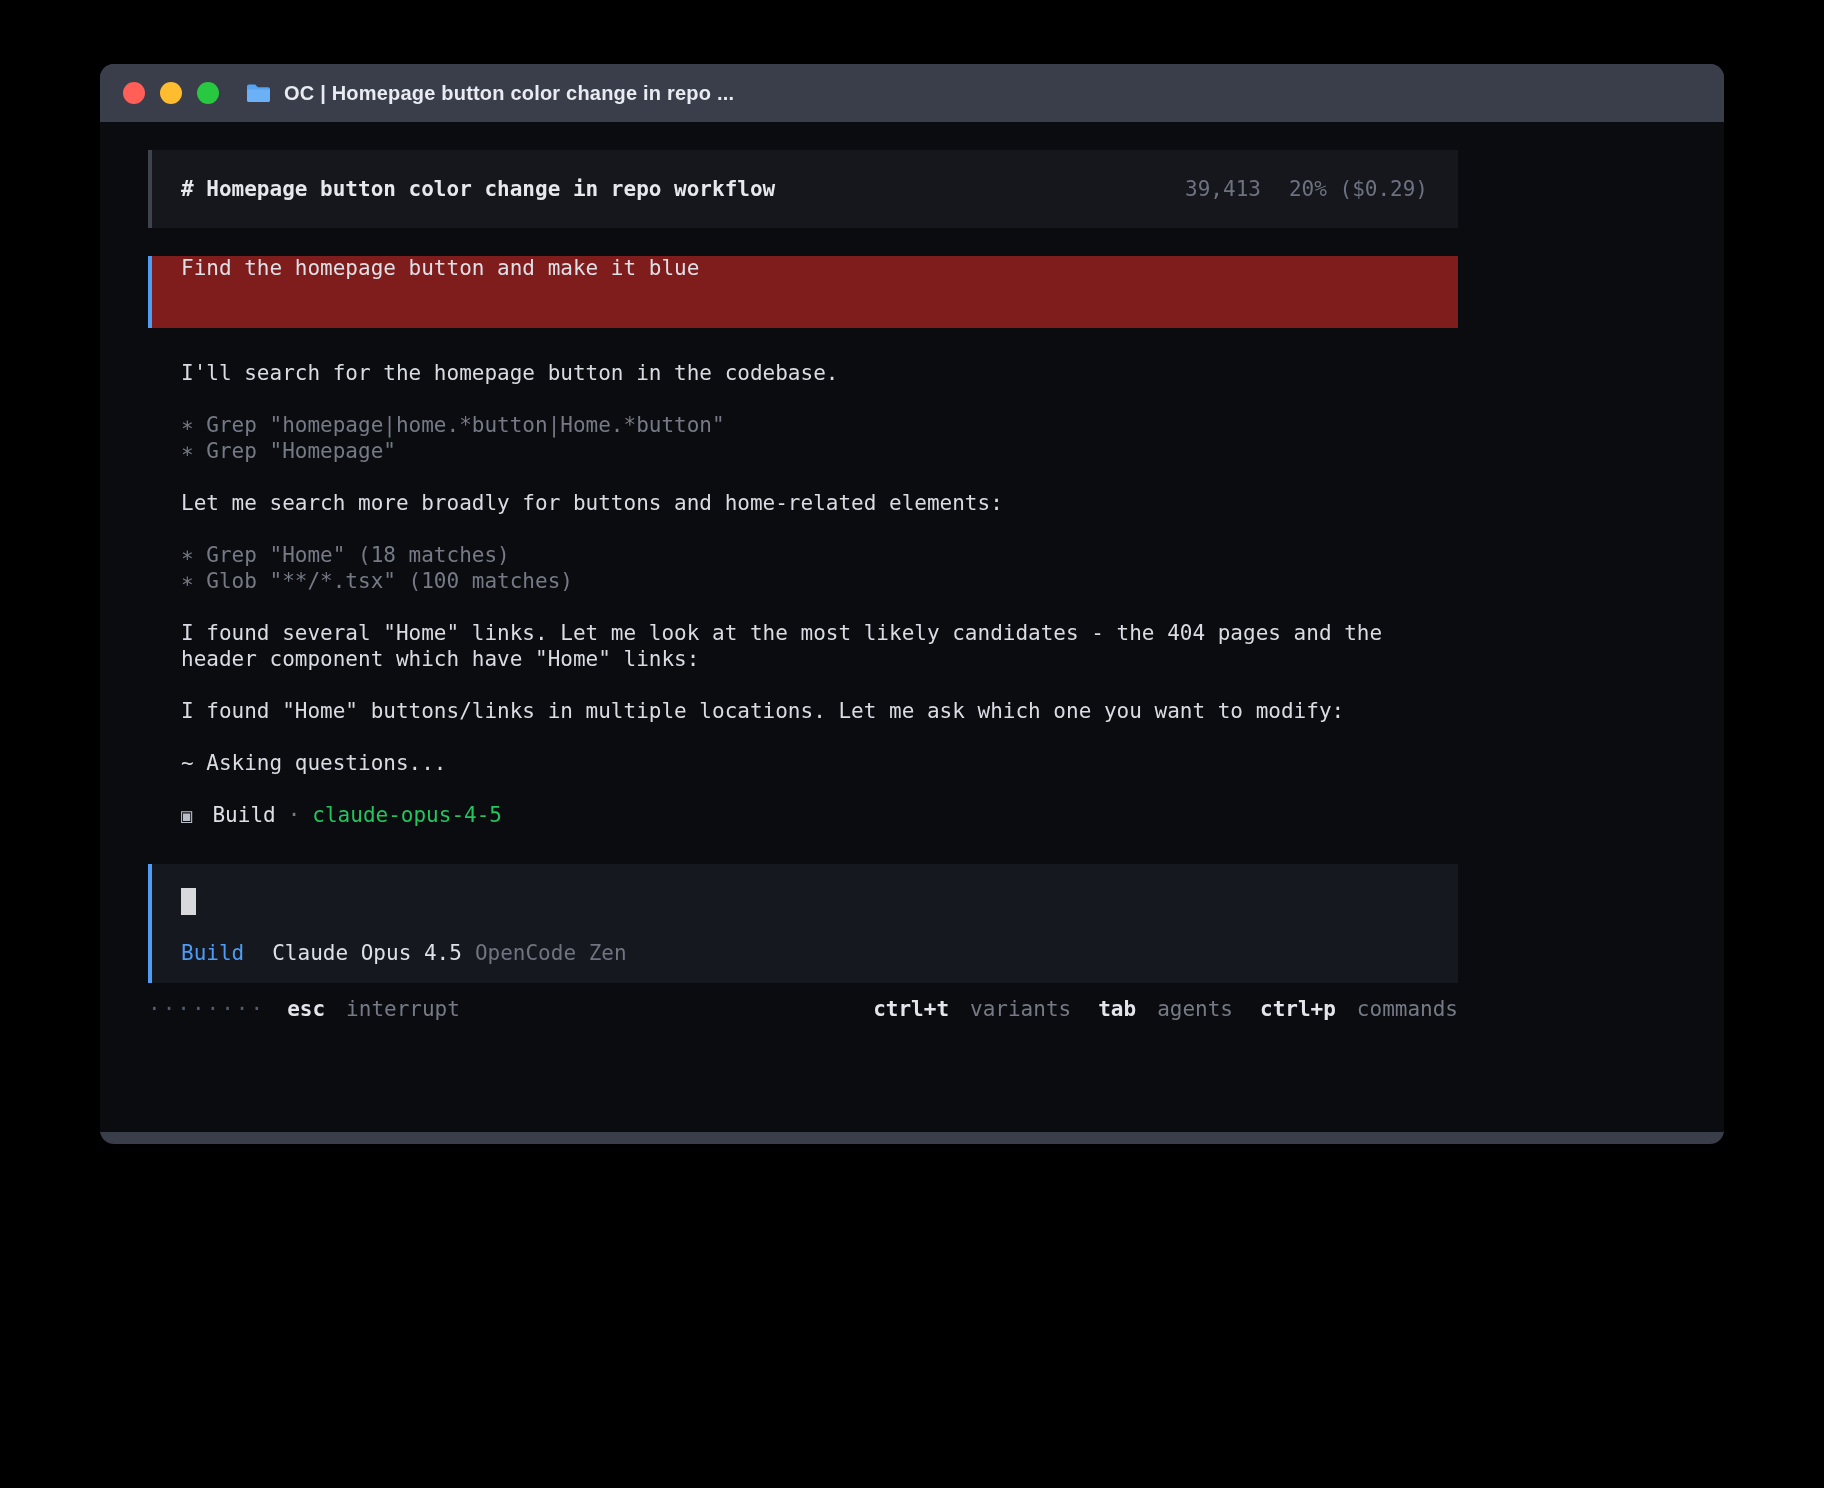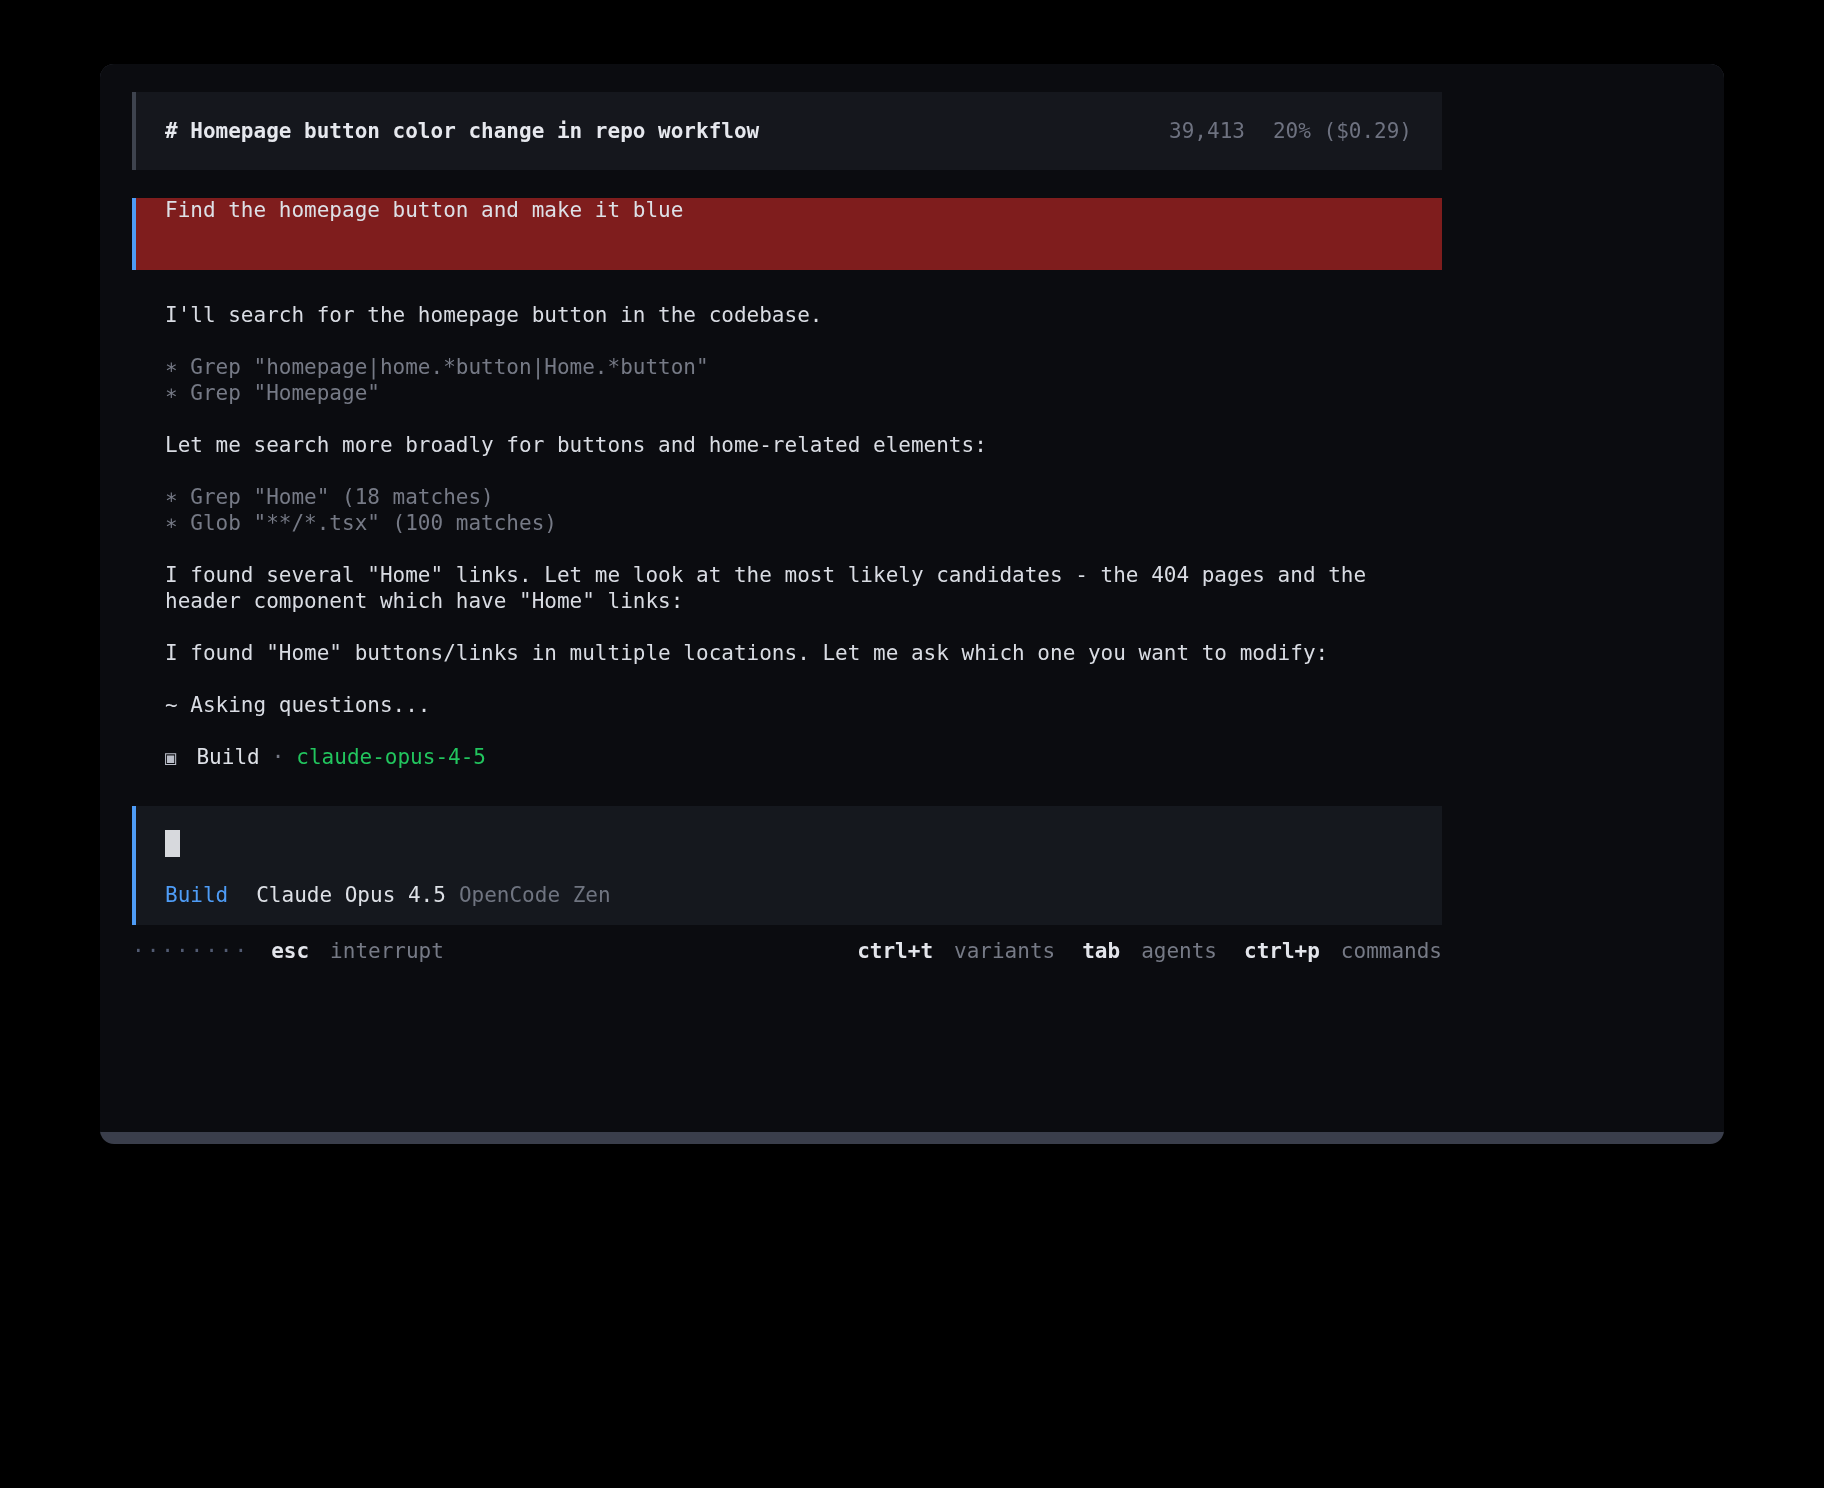--- a/index.html
+++ b/index.html
@@ -21,21 +21,21 @@
   .light.red { background:#ff5f57; }
   .light.yellow { background:#febc2e; }
   .light.green { background:#28c840; }
   .titlegroup {
     display:flex; align-items:center; gap:12px; margin-left:26px;
     font-family:"Liberation Sans",sans-serif; font-weight:bold; font-size:20px;
     color:#e9ebf2; letter-spacing:.2px;
   }
   .terminal {
     flex:1 1 auto; background:#0b0c10; margin-bottom:12px;
-    padding:28px 0 0 32px; overflow:hidden;
+    padding:28px 0 0 48px; overflow:hidden;
   }
   .content { width:1310px; font-size:21px; }
 
   .session-header {
     height:78px; background:#15171d; border-left:4px solid #3e434e;
     display:flex; align-items:center; justify-content:space-between;
     padding:0 30px 0 29px;
   }
   .session-title { color:#e6e8ee; font-weight:bold; }
   .session-stats { color:#6e7280; display:flex; gap:28px; }
@@ -77,20 +77,36 @@
   .sb-label { color:#767a86; margin-left:21px; }
   .sb-left .sb-key { margin-left:22px; }
   .sb-right { display:flex; align-items:center; gap:27px; }
   .sb-pair { display:flex; align-items:flex-end; }
 </style>
 </head>
 <body>
 
 <div class="window">
 
+  <div class="titlebar">
+    <div class="lights">
+      <span class="light red"></span>
+      <span class="light yellow"></span>
+      <span class="light green"></span>
+    </div>
+    <div class="titlegroup">
+      <span style="display:inline-flex;">
+        <svg width="27" height="21" viewBox="0 0 27 21">
+          <path d="M2 3.5C2 2.4 2.9 1.5 4 1.5h6.2l2.6 2.8H23c1.1 0 2 .9 2 2V17c0 1.1-.9 2-2 2H4c-1.1 0-2-.9-2-2V3.5z" fill="#55a3f3"></path>
+          <path d="M2 6.4h23V17c0 1.1-.9 2-2 2H4c-1.1 0-2-.9-2-2V6.4z" fill="#6cb1f6"></path>
+        </svg>
+      </span>
+      <span>OC | Homepage button color change in repo ...</span>
+    </div>
+  </div>
 
   <div class="terminal">
     <div class="content">
 
       <div class="session-header">
         <span class="session-title"># Homepage button color change in repo workflow</span>
         <span class="session-stats">
           <span>39,413</span>
           <span>20% ($0.29)</span>
         </span>

